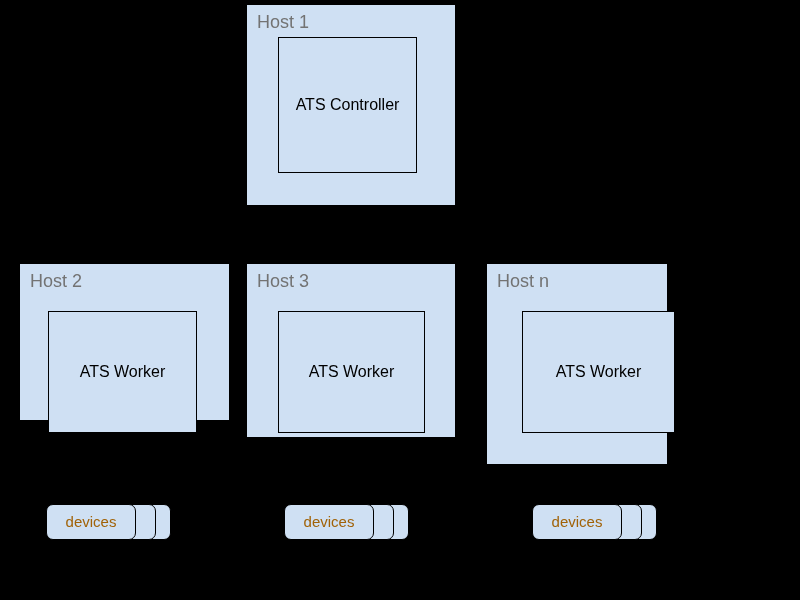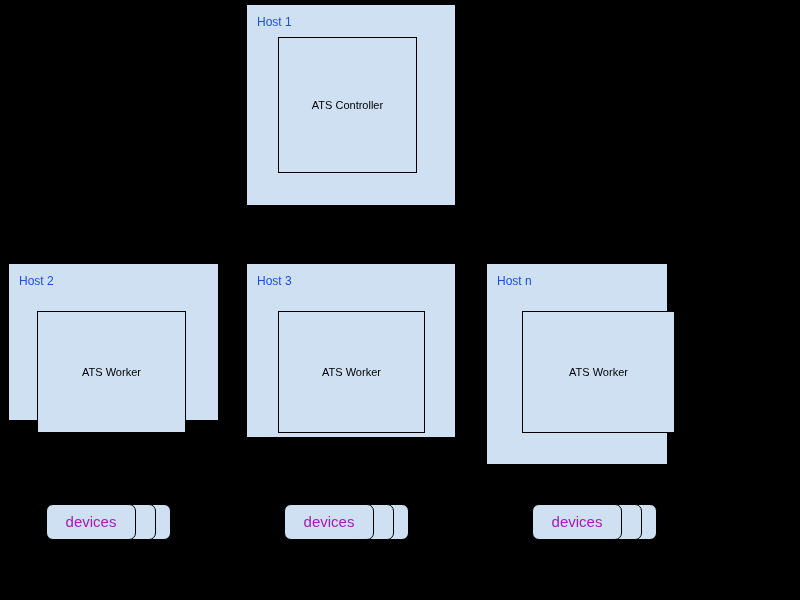--- a/index.html
+++ b/index.html
@@ -23,38 +23,38 @@
   
   .host-box {
     position: absolute;
     background: #cfe0f3;
     box-sizing: border-box;
   }
   .host-label {
     position: absolute;
     left: 10px;
     top: 8px;
-    font-size: 12px;
+    font-size: 18px;
     line-height: 18px;
-    color: #1d4ed8;
+    color: #737373;
     white-space: nowrap;
   }
 
   
   .component-box {
     position: absolute;
     background: #cfe0f3;
     border: 1.5px solid #000000;
     box-sizing: border-box;
     display: flex;
     align-items: center;
     justify-content: center;
   }
   .component-label {
-    font-size: 11px;
+    font-size: 16px;
     line-height: 18px;
     color: #000000;
     white-space: nowrap;
     text-align: center;
   }
 
   
   .actor-circle {
     position: absolute;
     background: #cfe0f3;
@@ -92,38 +92,38 @@
   .device-stack .layer-mid   { left: 20px; }
   .device-stack .layer-front {
     left: 0;
     display: flex;
     align-items: center;
     justify-content: center;
   }
   .device-label {
     font-size: 15px;
     line-height: 18px;
-    color: #a21caf;
+    color: #a16207;
     white-space: nowrap;
   }
 </style>
 </head>
 <body>
 
 <div id="canvas">
 
   <div class="host-box" style="left:247px; top:5px; width:208px; height:200px;">
     <span class="host-label">Host 1</span>
     <div class="component-box" style="left:31px; top:32px; width:139px; height:136px;">
       <span class="component-label">ATS Controller</span>
     </div>
   </div>
 
 
-  <div class="host-box" style="left:9px; top:264px; width:209px; height:156px;">
+  <div class="host-box" style="left:20px; top:264px; width:209px; height:156px;">
     <span class="host-label">Host 2</span>
     <div class="component-box" style="left:28px; top:47px; width:149px; height:122px;">
       <span class="component-label">ATS Worker</span>
     </div>
   </div>
 
   <div class="host-box" style="left:247px; top:264px; width:208px; height:173px;">
     <span class="host-label">Host 3</span>
     <div class="component-box" style="left:31px; top:47px; width:147px; height:122px;">
       <span class="component-label">ATS Worker</span>

